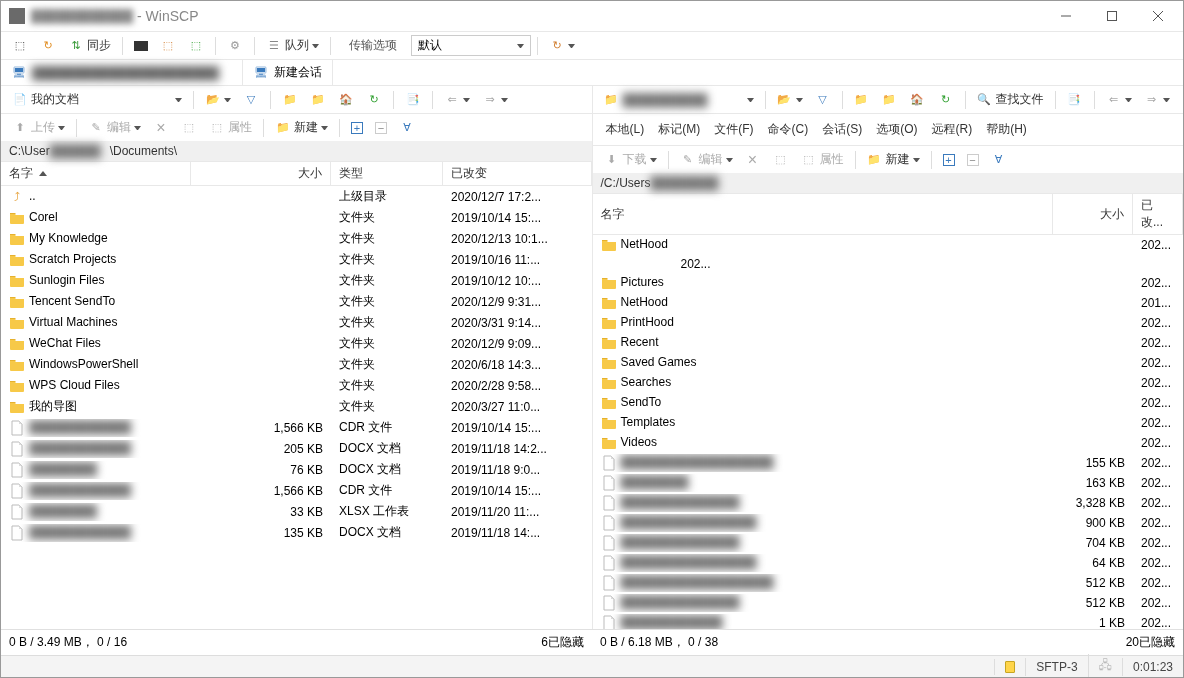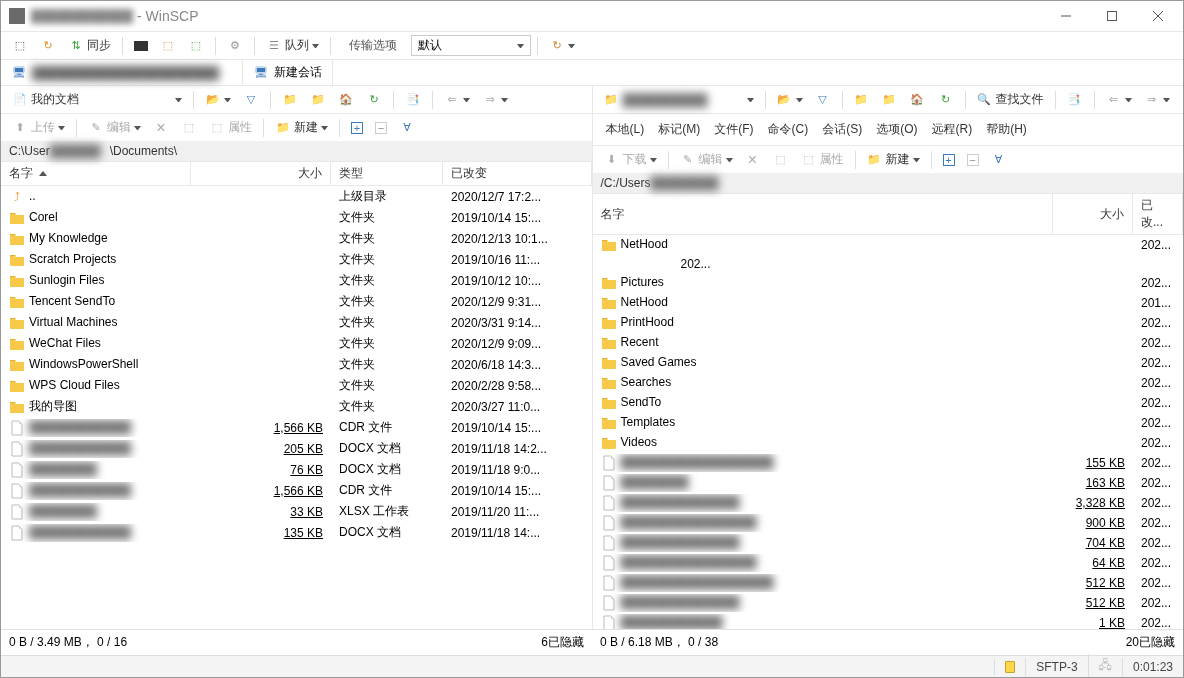--- a/index.html
+++ b/index.html
@@ -25,21 +25,21 @@
 .panels { flex: 1; display: flex; min-height: 0; }
 .panel { flex: 1; display: flex; flex-direction: column; min-width: 0; border-right: 1px solid #e8e8e8; }
 .panel:last-child { border-right: none; }
 .pathbar { background: #f0f0f0; padding: 3px 8px; color: #333; display:flex; align-items:center; font-size:13px; }
 .gridhdr { display: flex; background: #fff; border-bottom: 1px solid #e8e8e8; border-top: 1px solid #e8e8e8; }
 .gridhdr .col { padding: 3px 8px; color: #333; border-right: 1px solid #e8e8e8; display:flex; align-items:center; justify-content:flex-start; }
 .gridhdr .col.right { justify-content: flex-end; }
 .gridbody { flex: 1; overflow-y: auto; position: relative; }
 .row { display: flex; align-items: center; padding: 1px 0; }
 .cell { padding: 1px 8px; white-space: nowrap; overflow: hidden; text-overflow: ellipsis; }
-.cell.right { text-align: right; text-decoration: underline; }
+.cell.right { text-align: right; }
 .ficon { width: 16px; height: 16px; margin-right: 4px; display: inline-flex; vertical-align: middle; align-items:center; justify-content:center; }
 .blurred { filter: blur(4px); color:#777; }
 .statusrow { display: flex; border-top: 1px solid #e0e0e0; }
 .statusrow .scell { flex: 1; padding: 4px 8px; display: flex; font-size:13px; }
 .scell .sgap { flex:1; }
 .bottomstatus { display: flex; align-items: center; background: #f4f4f4; border-top: 1px solid #ddd; height: 22px; }
 .bottomstatus .bseg { padding: 2px 10px; border-left: 1px solid #ddd; display:flex; align-items:center; gap:4px; color:#444; }
 .bottomstatus .bseg:first-child { border-left:none; flex:1; }
 .locksq { width:10px; height:12px; background:#ffd54a; border:1px solid #c7a522; border-radius:1px; }
 .combo { border: 1px solid #ccc; background:#fff; padding:1px 6px; display:flex; align-items:center; min-width:120px; justify-content:space-between; }

